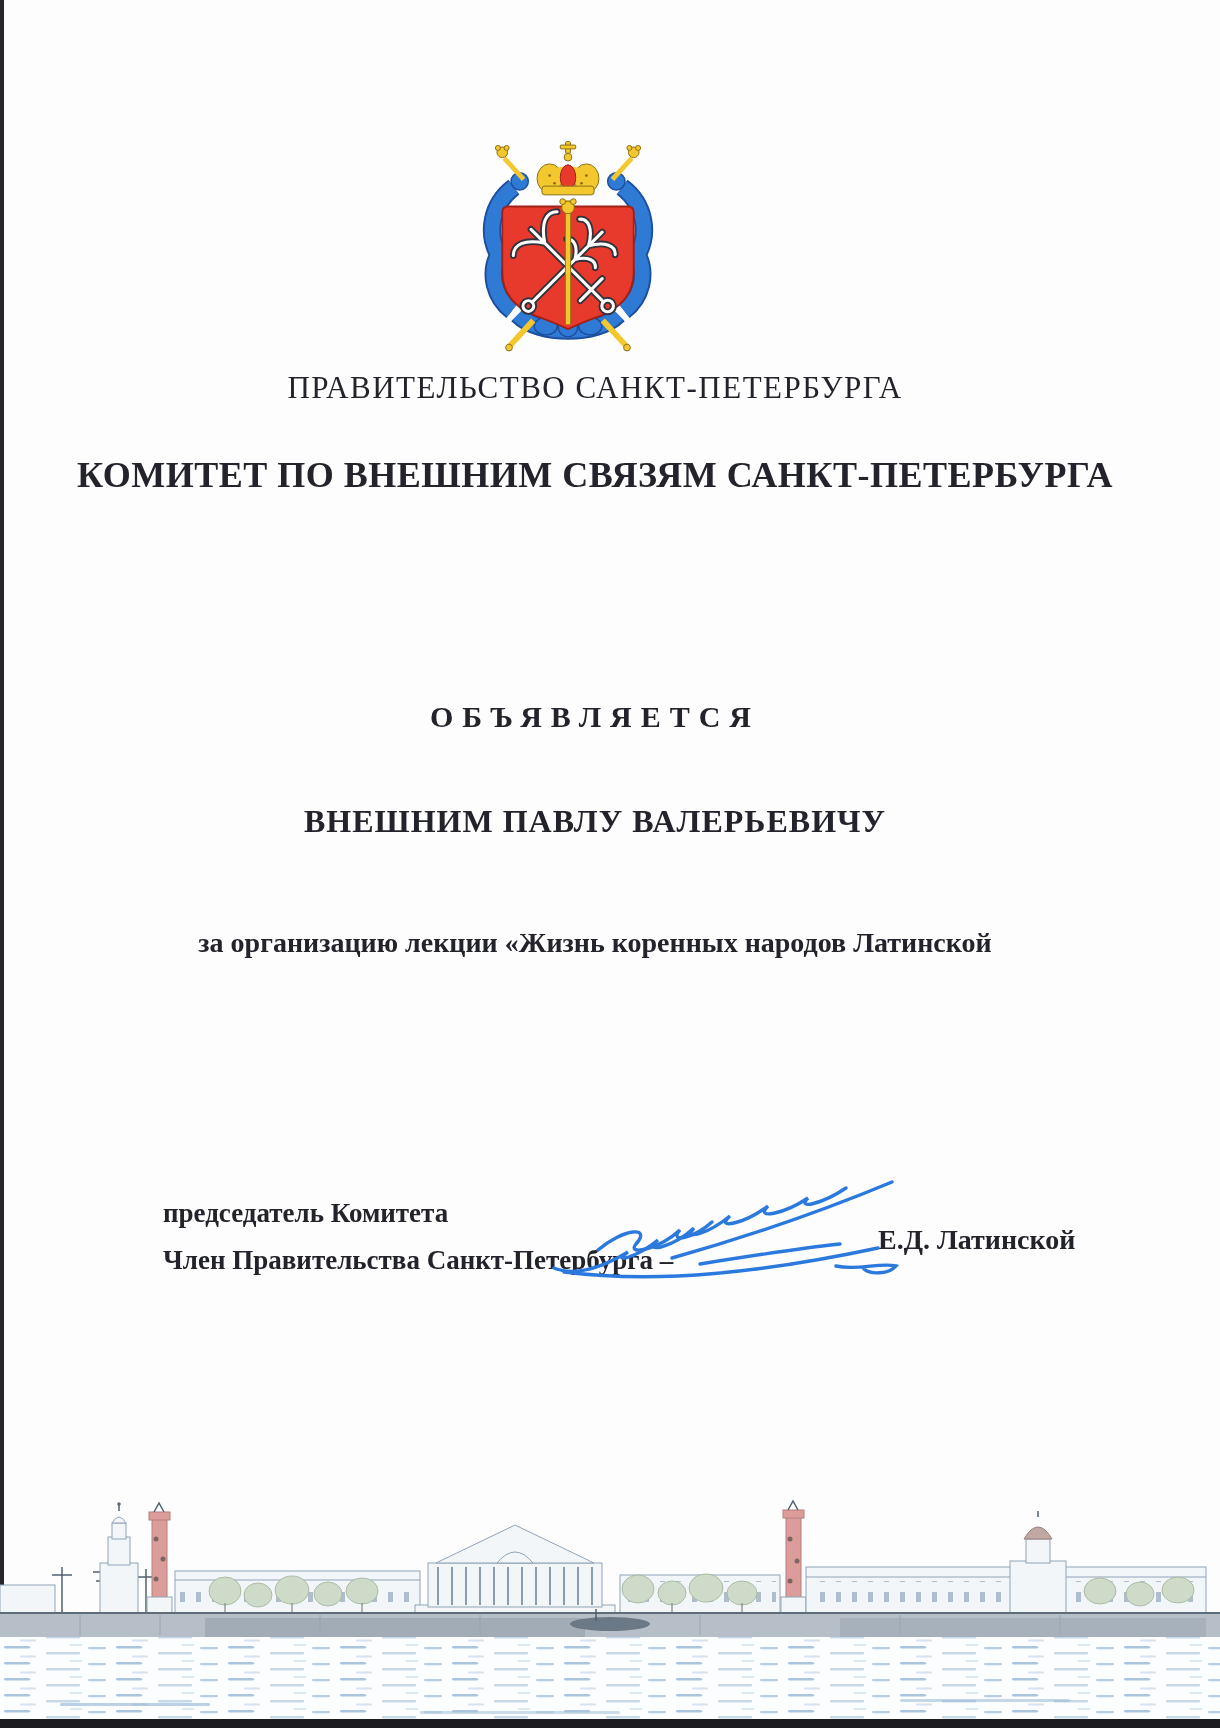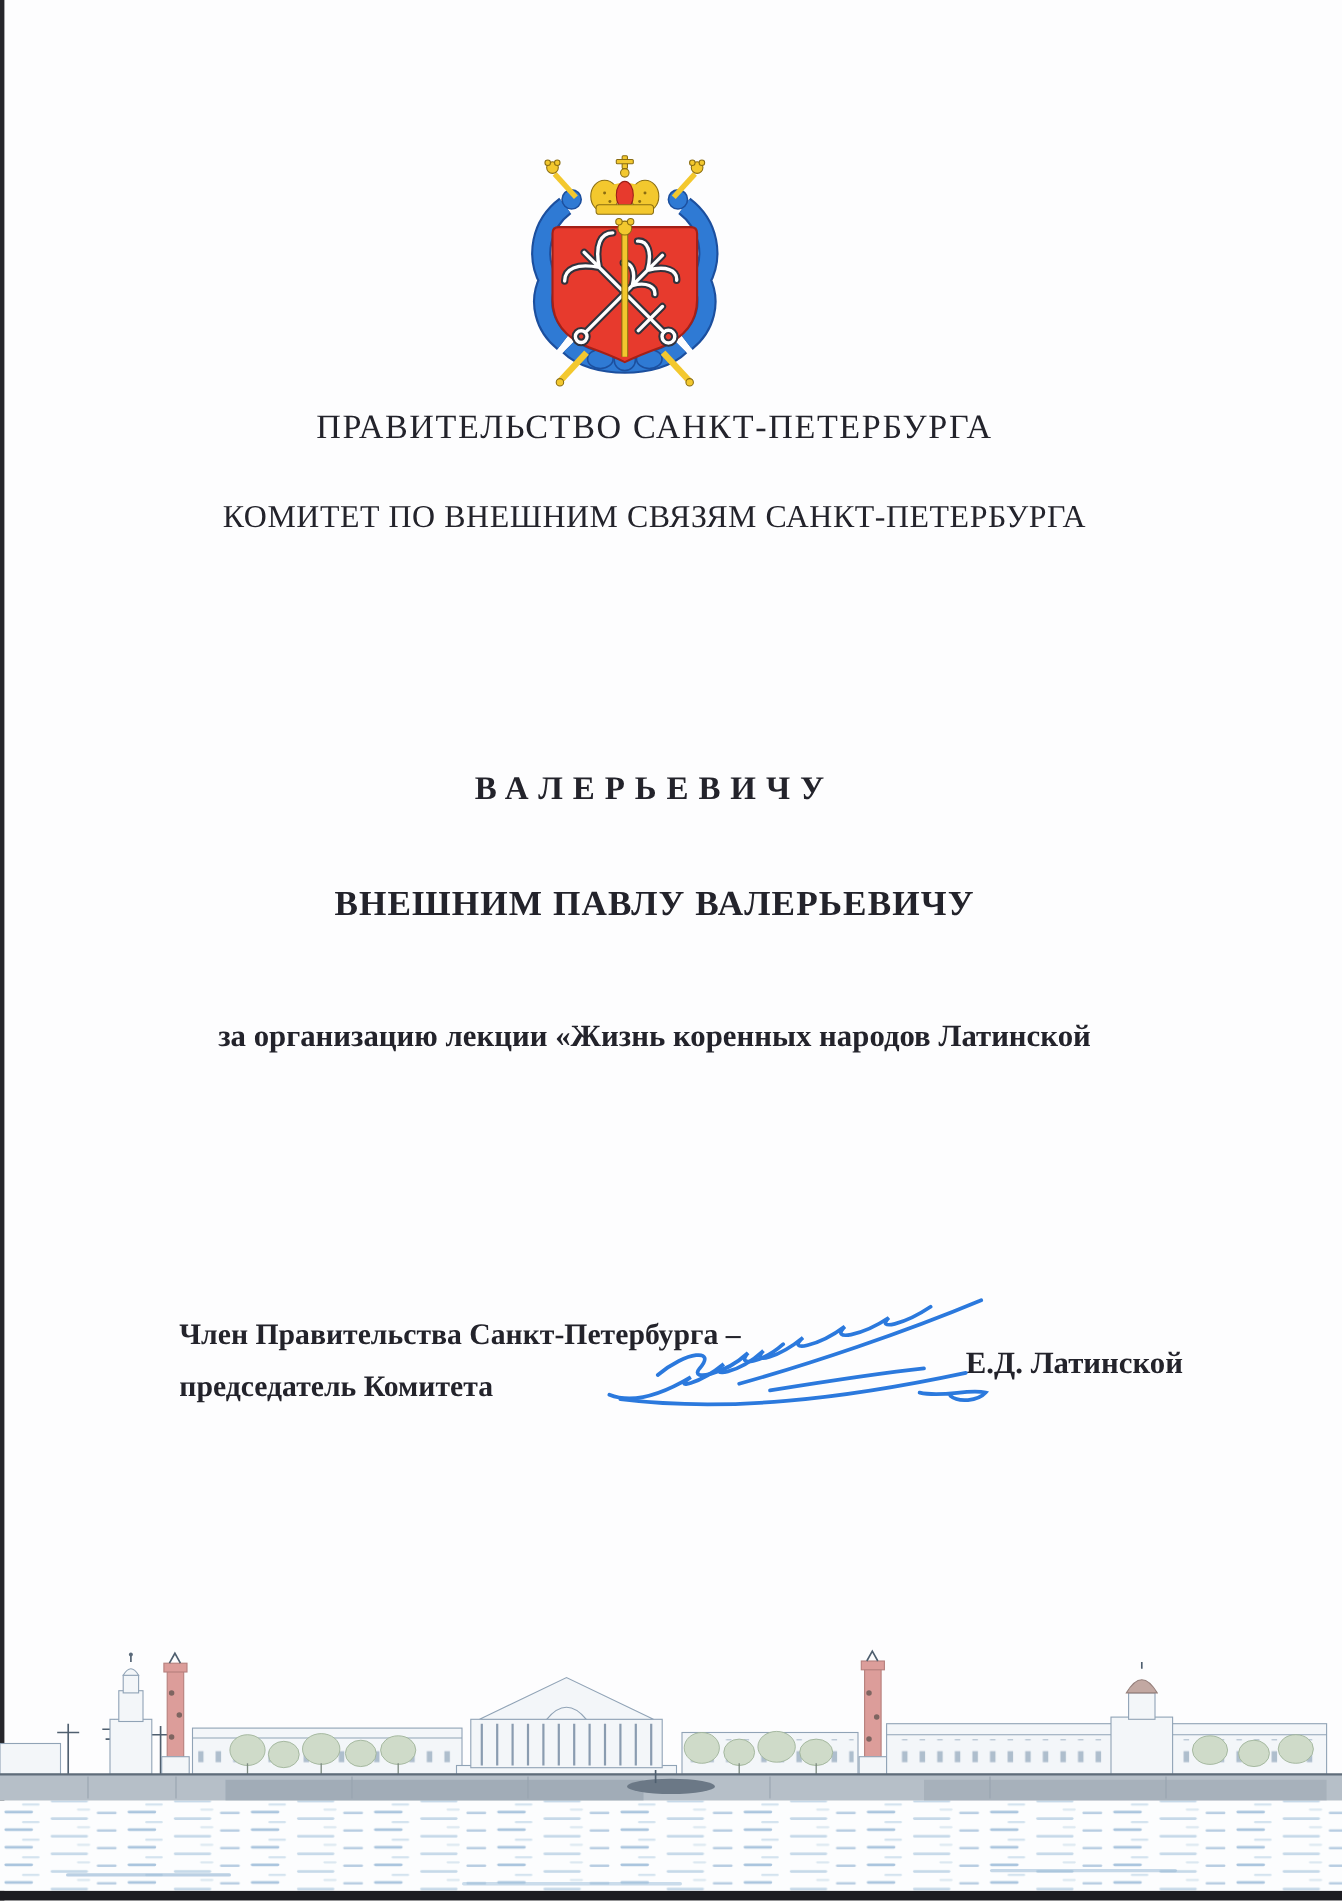--- a/index.html
+++ b/index.html
@@ -13,21 +13,21 @@
     color:var(--text-ink,#23232b);
   }
   .scan-edge-left{position:absolute;left:0;top:0;width:4px;height:100%;background:#26262b;}
   .scan-edge-bottom{position:absolute;left:0;bottom:0;width:100%;height:9px;background:#1c1c21;z-index:40;}
 
   .centered{position:absolute;left:25px;width:1140px;text-align:center;white-space:nowrap;}
 
   .crest{position:absolute;left:452px;top:134px;width:232px;height:228px;}
 
   .gov-line{top:370px;font-size:31px;font-weight:400;letter-spacing:1.5px;}
-  .committee-line{top:454px;font-size:29px;font-weight:400;letter-spacing:0.5px;}
+  .committee-line{top:454px;font-size:36px;font-weight:700;letter-spacing:0.5px;}
 
   .big-title{
     top:512px;font-size:98px;font-weight:700;letter-spacing:2px;
     color:var(--title-red,#e2392f);line-height:1.25;
   }
 
   .announce{top:700px;font-size:30px;font-weight:700;letter-spacing:9px;}
   .recipient{top:803px;font-size:32px;font-weight:700;letter-spacing:1px;}
 
   .reason{top:920px;font-size:28px;font-weight:700;line-height:46px;}
@@ -145,30 +145,30 @@
       <circle class="c-gold" cx="120" cy="73" r="6.5"></circle>
       <circle class="c-gold" cx="114.5" cy="67" r="3"></circle>
       <circle class="c-gold" cx="125.5" cy="67" r="3"></circle>
     </g>
   </svg>
 
   <div class="centered gov-line">ПРАВИТЕЛЬСТВО САНКТ-ПЕТЕРБУРГА</div>
   <div class="centered committee-line">КОМИТЕТ ПО ВНЕШНИМ СВЯЗЯМ САНКТ-ПЕТЕРБУРГА</div>
 
 
-  <div class="centered announce">ВАЛЕРЬЕВИЧУ</div>
+  <div class="centered announce">ОБЪЯВЛЯЕТСЯ</div>
   <div class="centered recipient">ВНЕШНИМ ПАВЛУ ВАЛЕРЬЕВИЧУ</div>
 
   <div class="centered reason">
     <div>за организацию лекции «Жизнь коренных народов Латинской</div>
   </div>
 
   <div class="signer-role">
+    <div>председатель Комитета</div>
     <div>Член Правительства Санкт-Петербурга –</div>
-    <div>председатель Комитета</div>
   </div>
 
   <svg class="signature-svg" viewBox="0 0 390 125">
     <g fill="none" stroke="var(--signature-blue,#2b79dd)" stroke-width="3.4" stroke-linecap="round">
       <path d="M14,100 C34,108 58,102 88,84 C70,96 96,90 118,72 C102,86 132,80 154,60 C142,73 168,66 190,48 C174,62 204,56 228,38 C214,52 244,46 268,30 C256,42 282,36 306,20"></path>
       <path d="M58,82 C84,60 112,58 96,76 C86,88 118,82 140,62 C128,76 154,70 172,54"></path>
       <path d="M24,104 C120,116 225,104 338,80"></path>
       <path d="M132,90 C196,72 280,44 352,14"></path>
       <path d="M160,96 C210,88 262,80 300,76"></path>
       <path d="M296,98 C318,103 340,94 356,98 C349,106 331,107 324,101"></path>

